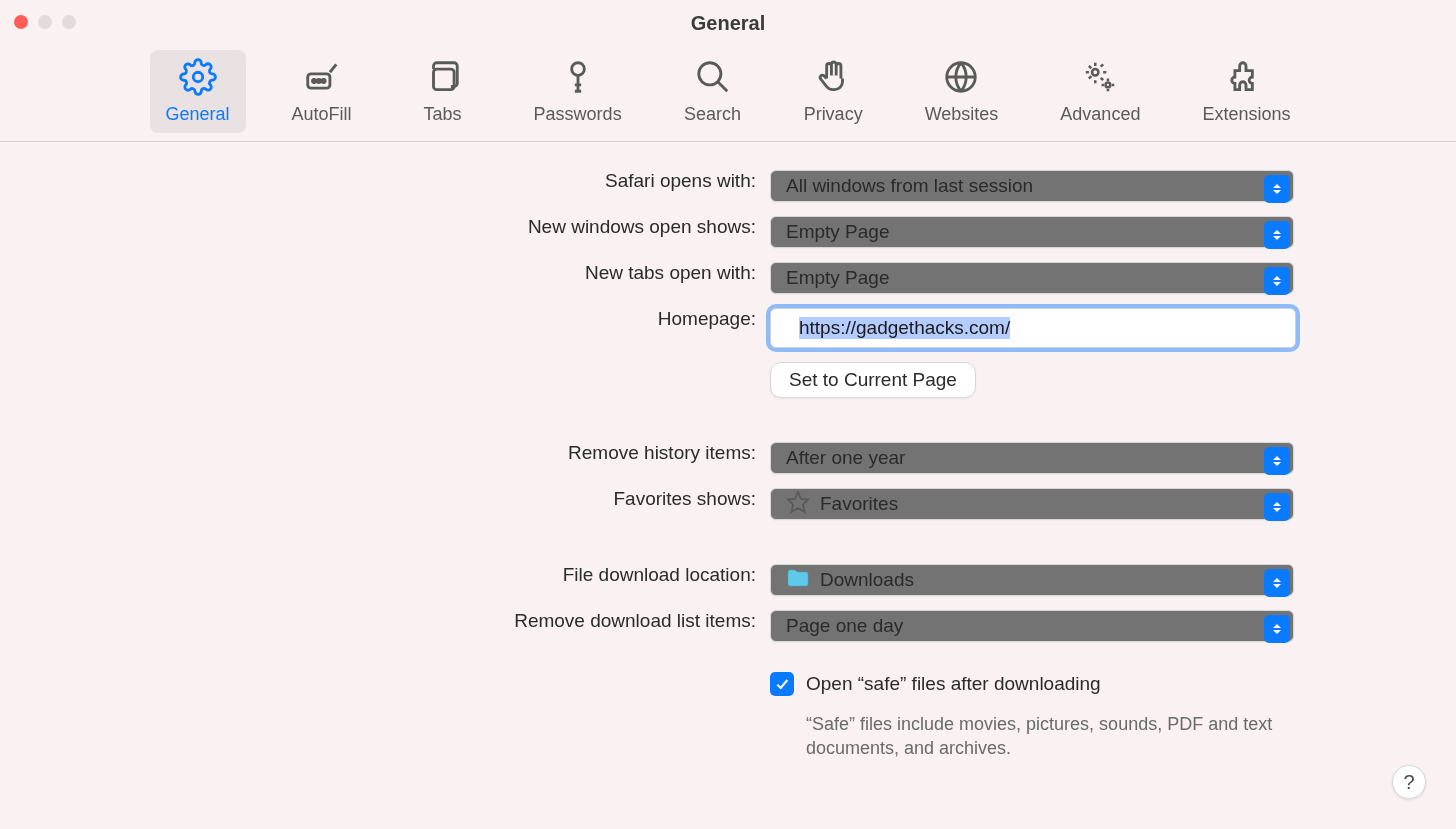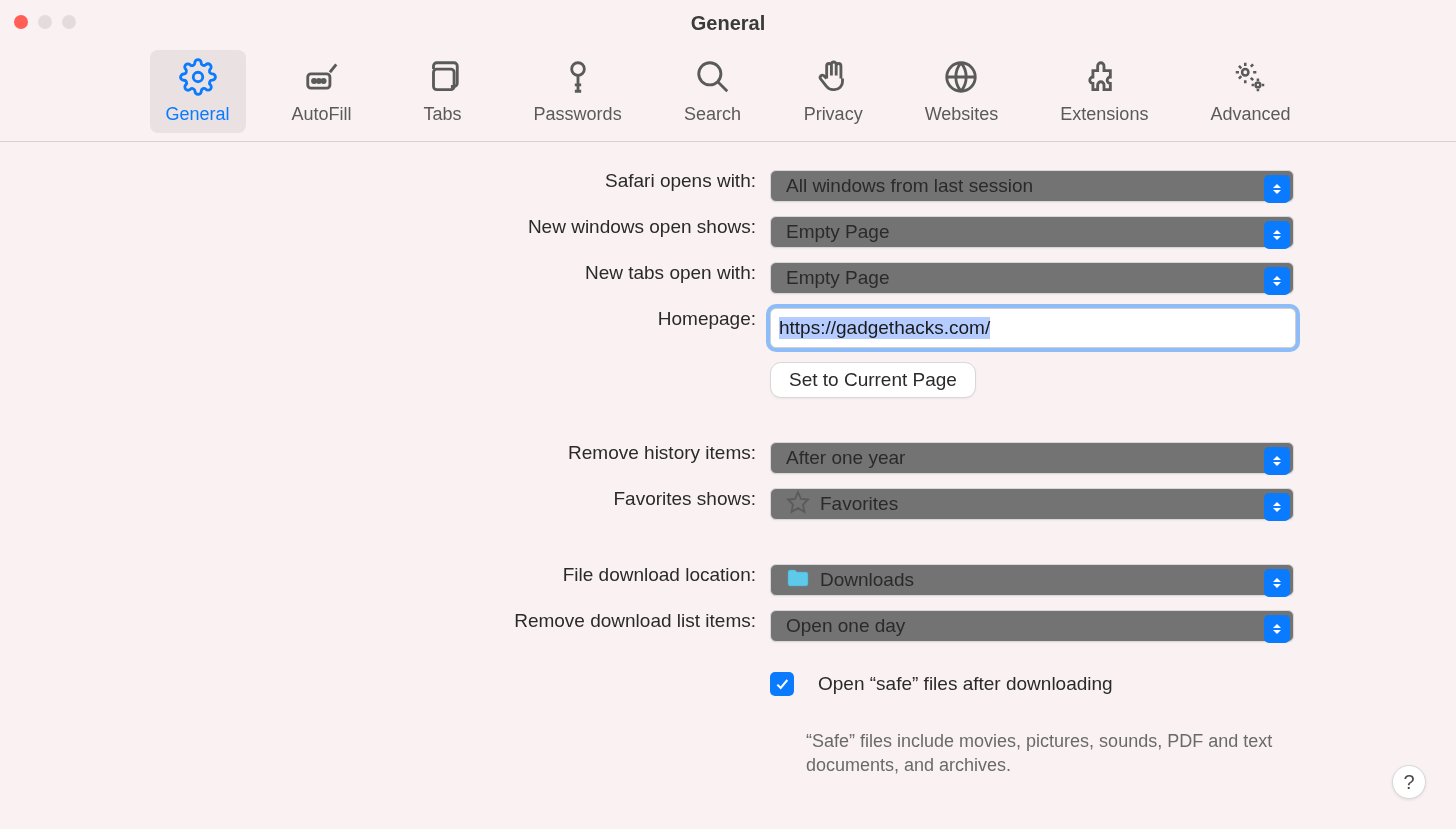--- a/index.html
+++ b/index.html
@@ -144,20 +144,21 @@
       height: 40px;
       display:flex;
       align-items:center;
       padding-left:8px;
       box-shadow: 0 0 0 4px rgba(10,122,255,0.45);
     }
     .input-value {
       font-size: 19px;
       background: rgba(130,170,255,0.6);
       color: #1a1a1a;
+      margin-left: 20px;
     }
     .button {
       background: #fff;
       border: 1px solid #d8d8d8;
       border-radius: 11px;
       padding: 6px 18px;
       font-size: 19px;
       color: #2a2a2a;
       box-shadow: 0 1px 2px rgba(0,0,0,0.06);
     }
@@ -168,21 +169,21 @@
       margin-right: 10px;
     }
     .folder-icon {
       width: 24px;
       height: 20px;
       margin-right: 10px;
     }
     .checkbox-row {
       display: flex;
       align-items:center;
-      gap: 24px;
+      gap: 12px;
     }
     .checkbox {
       width: 24px;
       height: 24px;
       background: #0a7aff;
       border-radius: 5px;
       display:flex;
       align-items:center;
       justify-content:center;
     }
@@ -287,36 +288,36 @@
     <span>
       <svg viewBox="0 0 24 24" fill="none" stroke="#5a5a5a" stroke-width="1.8">
           <circle cx="12" cy="12" r="9"></circle>
           <path d="M3 12h18M12 3a14 14 0 0 1 0 18M12 3a14 14 0 0 0 0 18"></path>
         </svg>
     </span>
     <span class="toolbar-label">Websites</span>
   </div>
   <div class="toolbar-item">
     <span>
-      <svg viewBox="0 0 24 24" fill="none" stroke="#5a5a5a" stroke-width="1.8">
-          <path d="M5 8h3V5a2 2 0 0 1 4 0v3h4v4a2 2 0 0 0 0 4v4h-4v-3a2 2 0 0 0-4 0v3H5v-4a2 2 0 0 1 0-4V8z"></path>
-        </svg>
-    </span>
-    <span class="toolbar-label">Extensions</span>
-  </div>
-  <div class="toolbar-item">
-    <span>
       <svg viewBox="0 0 24 24" fill="none" stroke="#5a5a5a" stroke-width="1.6">
           <circle cx="9" cy="9" r="2"></circle>
           <path d="M9 3v2M9 14v2M3 9h2M14 9h2M5 5l1.5 1.5M12.5 12.5L14 14M5 13l1.5-1.5M12.5 5.5L14 4"></path>
           <circle cx="17" cy="17" r="1.5"></circle>
           <path d="M17 13v1.5M17 19.5V21M13 17h1.5M19.5 17H21"></path>
         </svg>
     </span>
     <span class="toolbar-label">Advanced</span>
+  </div>
+  <div class="toolbar-item">
+    <span>
+      <svg viewBox="0 0 24 24" fill="none" stroke="#5a5a5a" stroke-width="1.8">
+          <path d="M5 8h3V5a2 2 0 0 1 4 0v3h4v4a2 2 0 0 0 0 4v4h-4v-3a2 2 0 0 0-4 0v3H5v-4a2 2 0 0 1 0-4V8z"></path>
+        </svg>
+    </span>
+    <span class="toolbar-label">Extensions</span>
   </div>
 </div>
 
 <div class="divider"></div>
 
 <div class="content">
 
   <div class="row">
     <div class="label-col">Safari opens with:</div>
     <div class="control-col">
@@ -422,21 +423,21 @@
             <div class="chev-down"></div>
           </div>
       </div>
     </div>
   </div>
 
   <div class="row">
     <div class="label-col">Remove download list items:</div>
     <div class="control-col">
       <div class="select">
-        <span>Open one day</span>
+        <span>Page one day</span>
         <div class="select-chevrons">
             <div class="chev-up"></div>
             <div class="chev-down"></div>
           </div>
       </div>
     </div>
   </div>
 
   <div class="row" style="margin-top:16px;">
     <div class="label-col"></div>
@@ -445,21 +446,21 @@
         <div class="checkbox">
           <svg viewBox="0 0 24 24" fill="none" stroke="#fff" stroke-width="3">
               <polyline points="5 13 10 18 20 6"></polyline>
             </svg>
         </div>
         <span class="checkbox-label">Open “safe” files after downloading</span>
       </div>
     </div>
   </div>
 
-  <div class="row" style="margin-top:19px;">
+  <div class="row" style="margin-top:2px;">
     <div class="label-col"></div>
     <div class="control-col" style="padding-left:36px;">
       <div class="help-text">“Safe” files include movies, pictures, sounds, PDF and text documents, and archives.</div>
     </div>
   </div>
 
 </div>
 
 <div class="help-button">
   <span>?</span>

